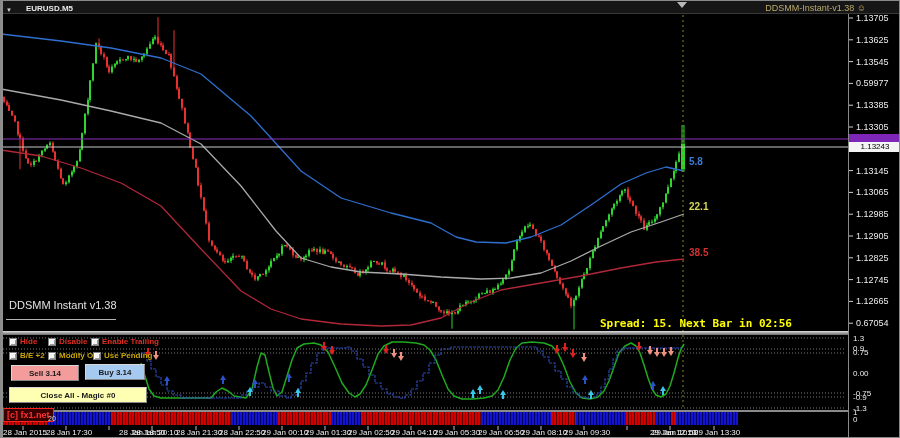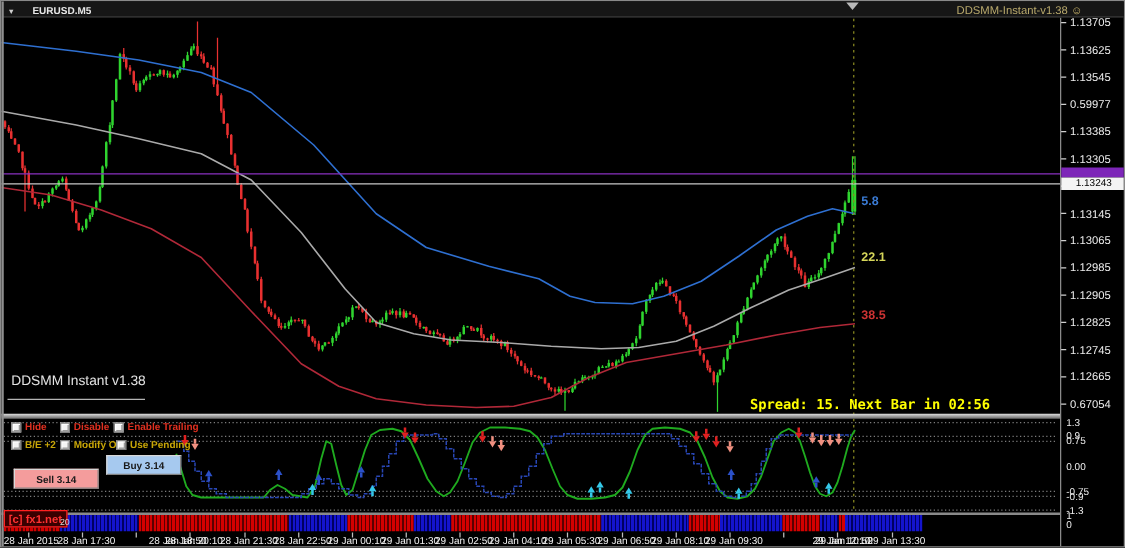--- a/index.html
+++ b/index.html
@@ -760,22 +760,23 @@
       <span class="yel-l">B/E +2</span>
     </div>
     <div class="pitem" style="left:47px;top:18px">
       <span class="cb"></span>
       <span class="yel-l">Modify Ord</span>
     </div>
     <div class="pitem" style="left:92px;top:18px">
       <span class="cb"></span>
       <span class="yel-l">Use Pending</span>
     </div>
-    <div class="tbtn" style="left:10px;top:42px;width:68px;height:16px;background:#f49c9c">Sell 3.14</div>
+    <div class="tbtn" style="left:10px;top:32px;width:68px;height:16px;background:#f49c9c">Sell 3.14</div>
     <div class="tbtn" style="left:84px;top:31px;width:60px;height:16px;background:#a6c9ef">Buy 3.14</div>
+    <div class="tbtn" style="left:8px;top:54px;width:138px;height:16px;background:#ffffb4">Close All - Magic #0</div>
   </div>
 
   <div id="histo">
       <div class="hseg r" style="left: 2px; width: 45px;"></div>
       <div class="hseg b" style="left: 47px; width: 63px;"></div>
       <div class="hseg r" style="left: 110px; width: 120px;"></div>
       <div class="hseg b" style="left: 230px; width: 47px;"></div>
       <div class="hseg r" style="left: 277px; width: 53px;"></div>
       <div class="hseg b" style="left: 330px; width: 30px;"></div>
       <div class="hseg r" style="left: 360px; width: 120px;"></div>

